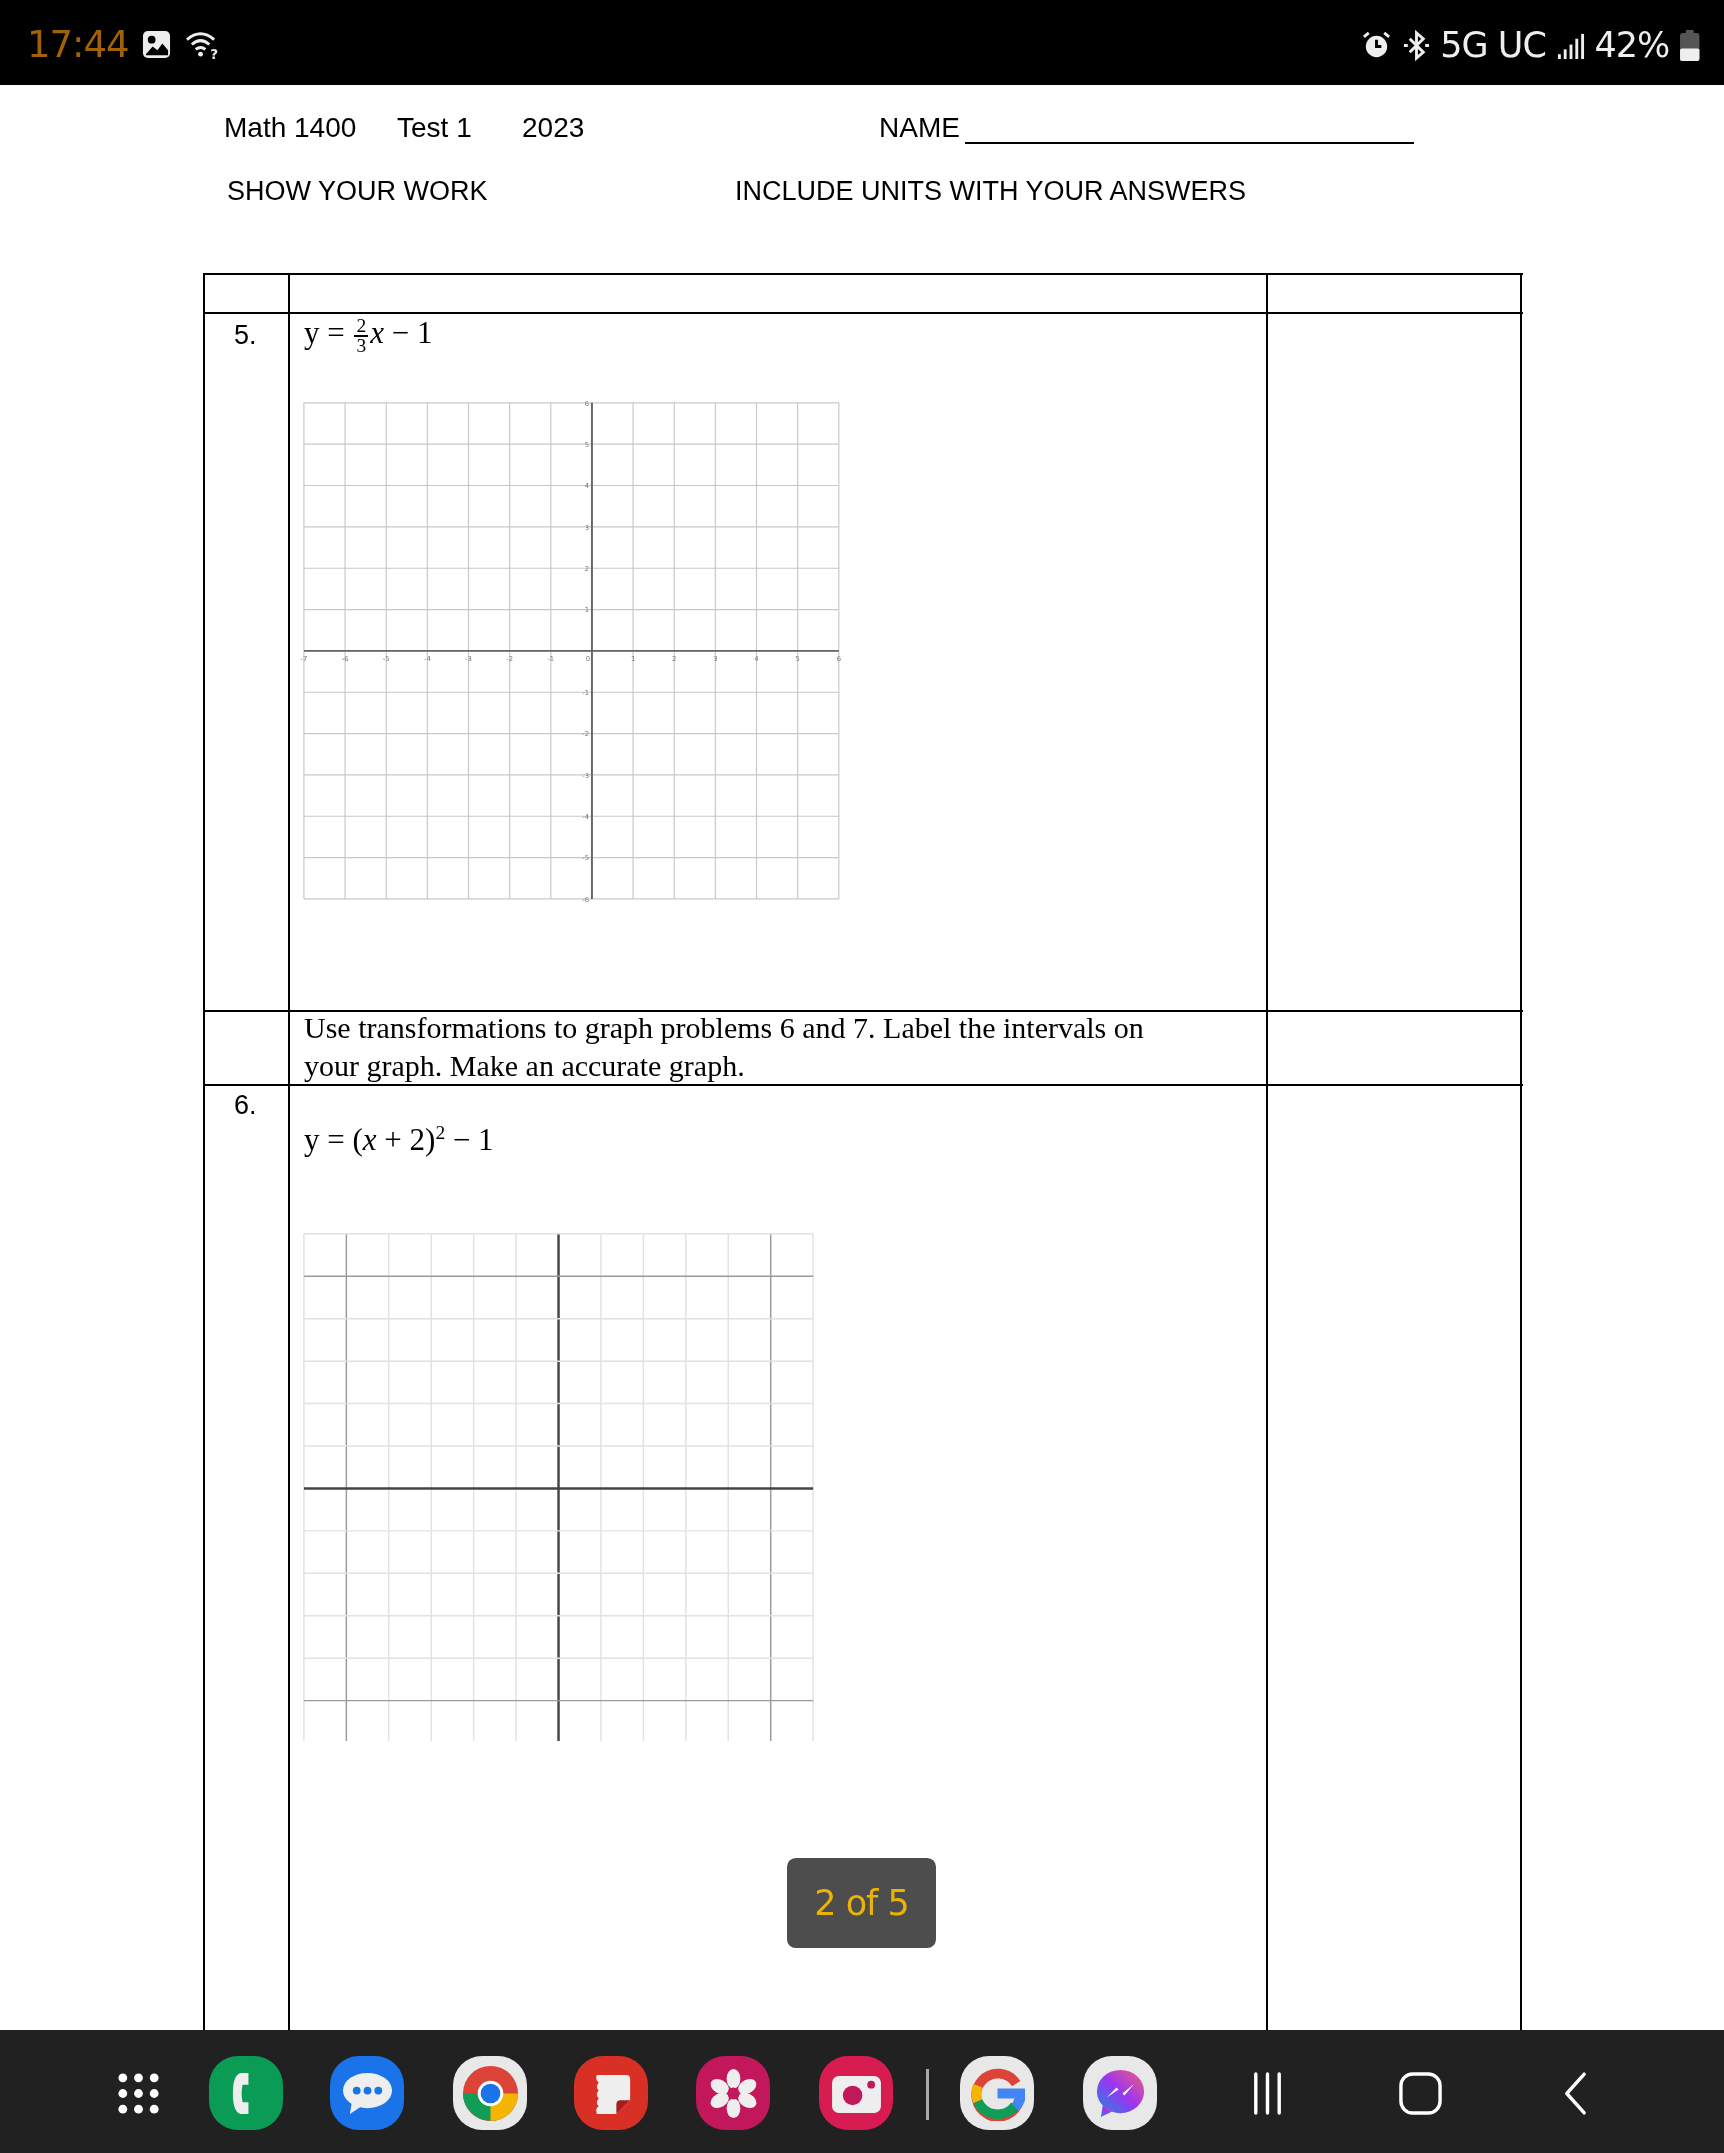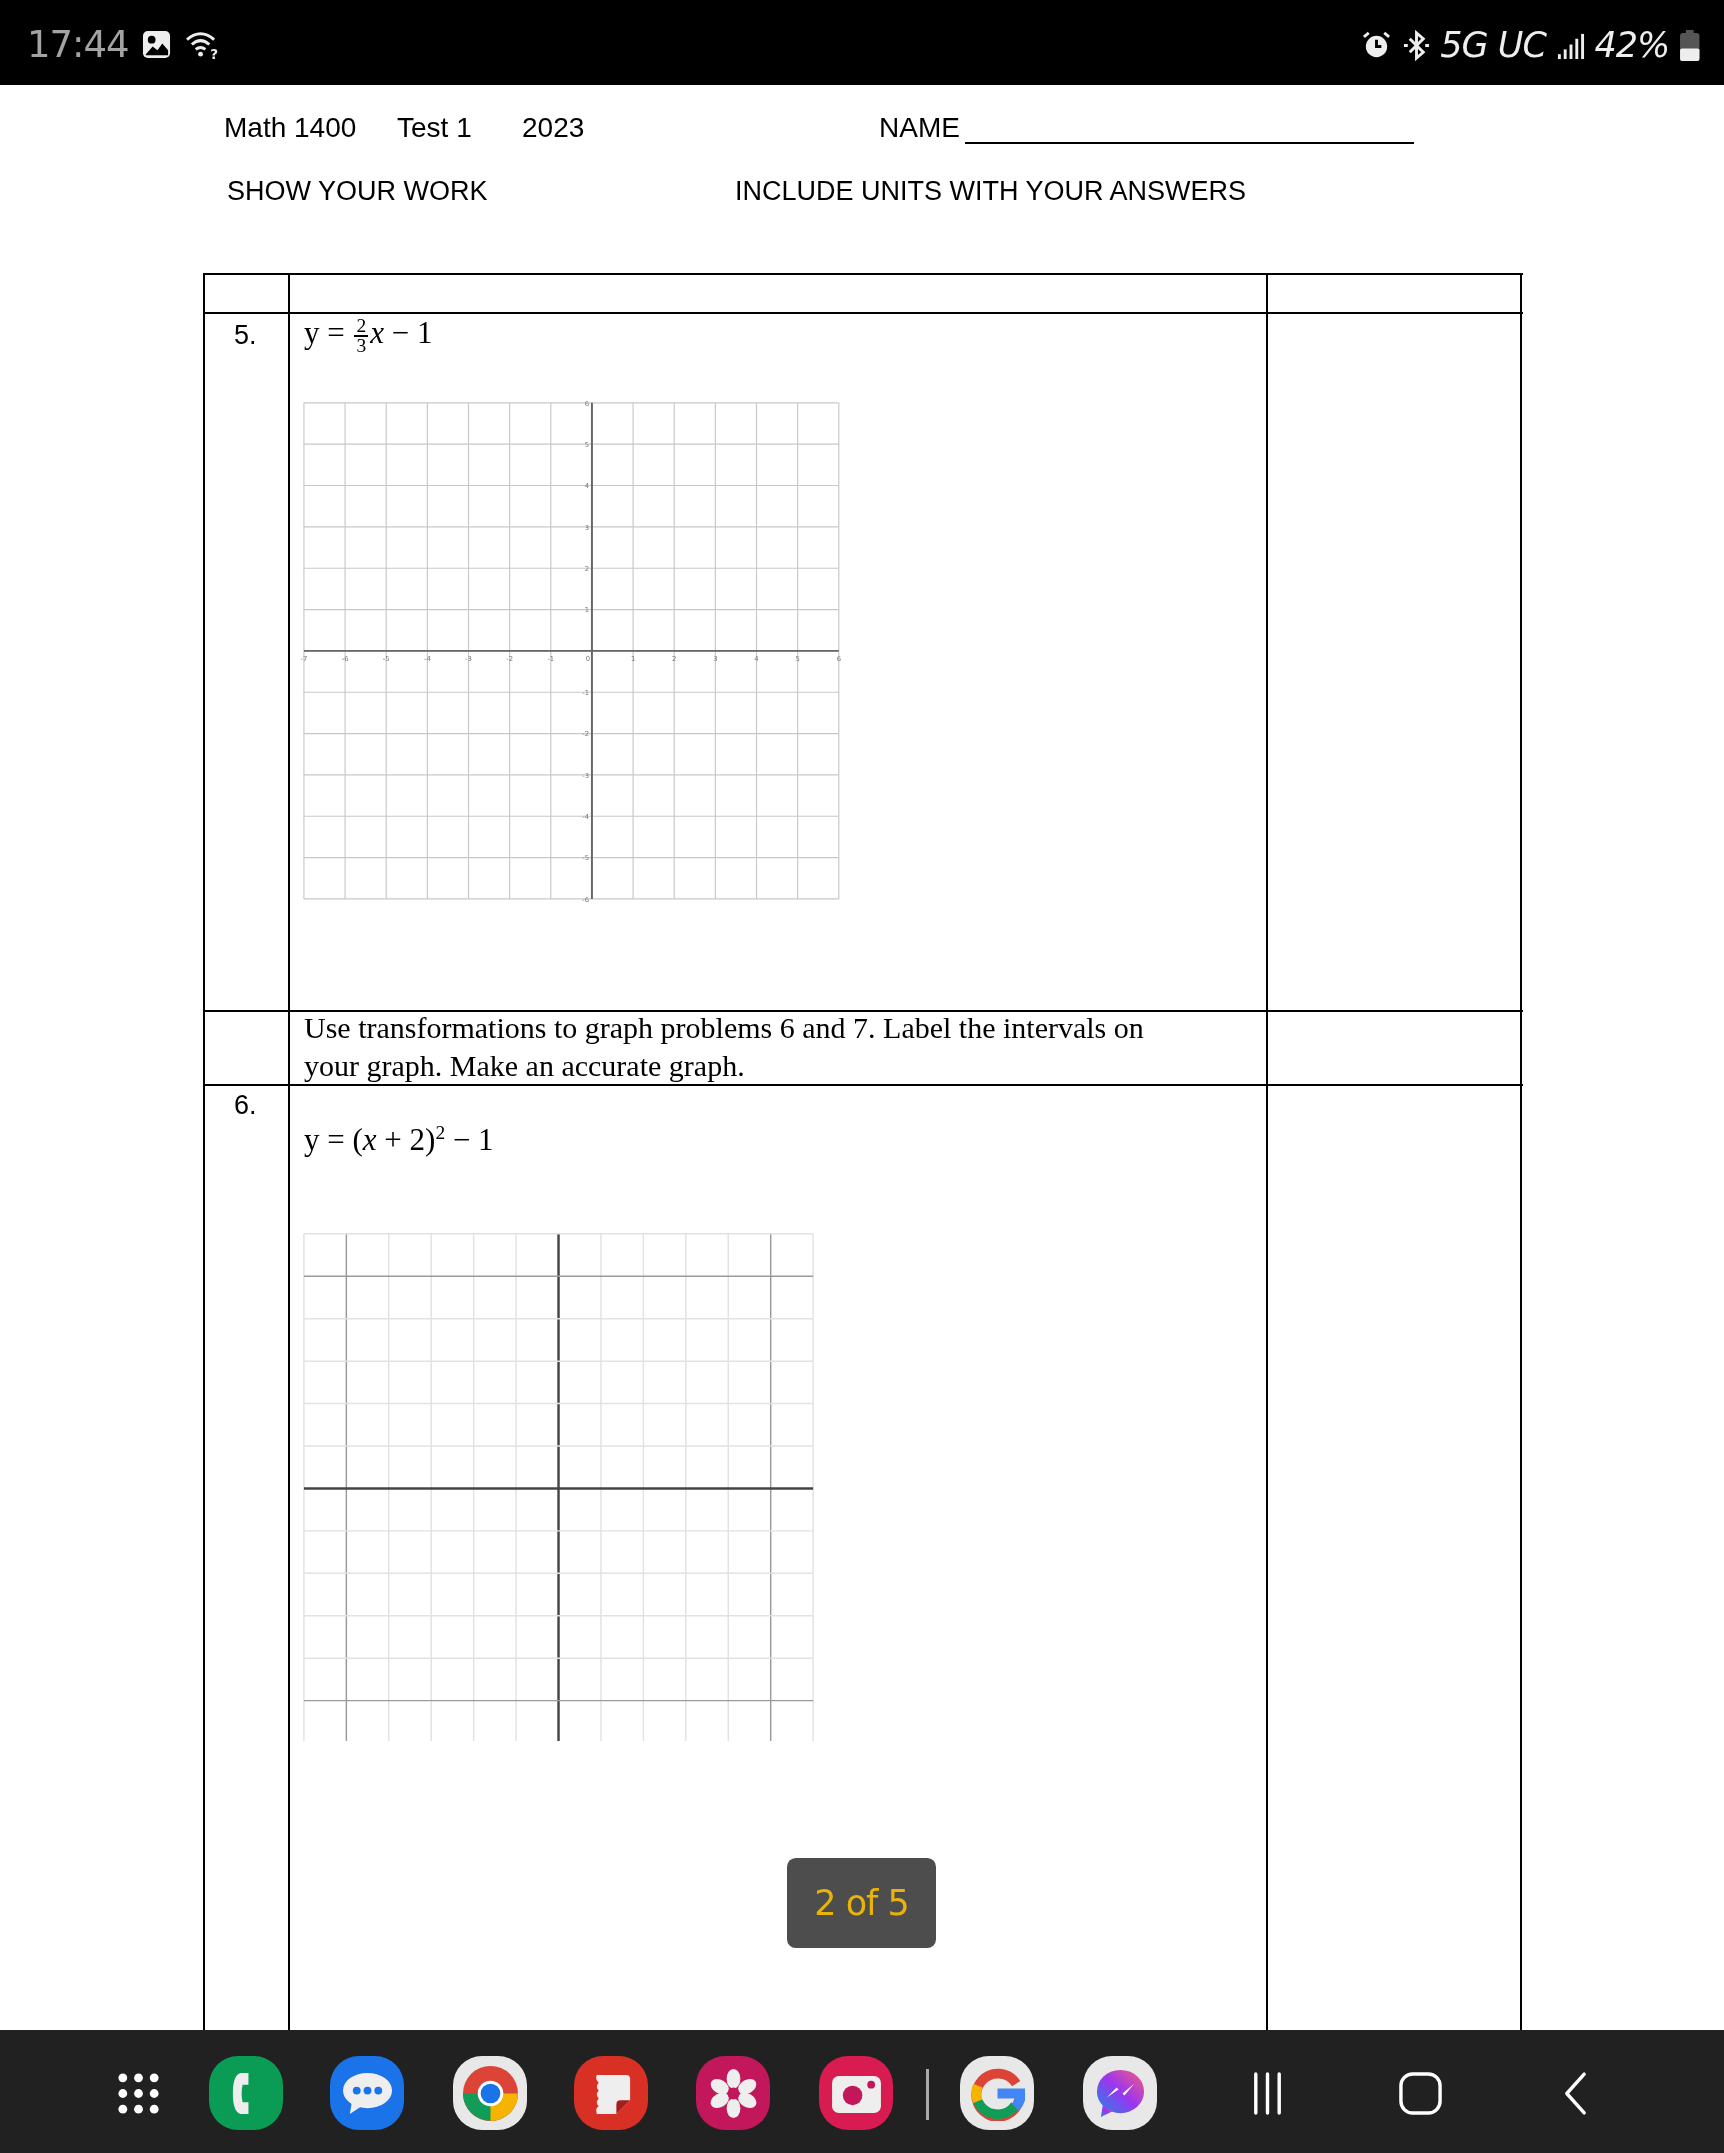--- a/index.html
+++ b/index.html
@@ -2,23 +2,23 @@
 <html><head>
 <meta charset="utf-8">
 <style>
   * { box-sizing: border-box; margin: 0; padding: 0; }
   html, body { width: 1724px; height: 2153px; overflow: hidden; background: #ffffff; }
   body { position: relative; font-family: "Liberation Sans", sans-serif; color: #000; }
 
   
   .status-bar { position: absolute; left: 0; top: 0; width: 1724px; height: 85px; background: #000; color: #eee; }
   .status-left { position: absolute; left: 27px; top: 23.4px; display: flex; align-items: center; gap: 13.7px; }
-  .status-time { font-family: "DejaVu Sans", sans-serif; font-size: 37px; color: #a3a3a3; letter-spacing: -1px; }
+  .status-time { font-family: "DejaVu Sans", sans-serif; font-size: 37px; color: #a16207; letter-spacing: -1px; }
   .status-right { position: absolute; right: 23.4px; top: 25px; display: flex; align-items: center; gap: 9.8px; }
-  .status-text { font-family: "DejaVu Sans", sans-serif; font-size: 35px; color: #eee; letter-spacing: -1px; font-style: italic; }
+  .status-text { font-family: "DejaVu Sans", sans-serif; font-size: 35px; color: #eee; letter-spacing: -1px; }
   .icon-svg { display: block; }
 
   
   .page { position: absolute; left: 0; top: 85px; width: 1724px; height: 1946px; background: #fff; padding-left: 12px; }
   .hdr { position: absolute; font-family: "Liberation Sans", sans-serif; font-size: 28px; color: #000; }
   .hdr.bold { font-weight: normal; font-size: 27px; margin-left: 24px; }
   .name-line { position: absolute; left: 965px; top: 57px; width: 449px; border-bottom: 2px solid #000; height: 2px; }
 
   .tbl-line { position: absolute; background: #000; }
   .cell-text { position: absolute; font-family: "Liberation Serif", serif; font-size: 30px; color: #000; white-space: nowrap; }

